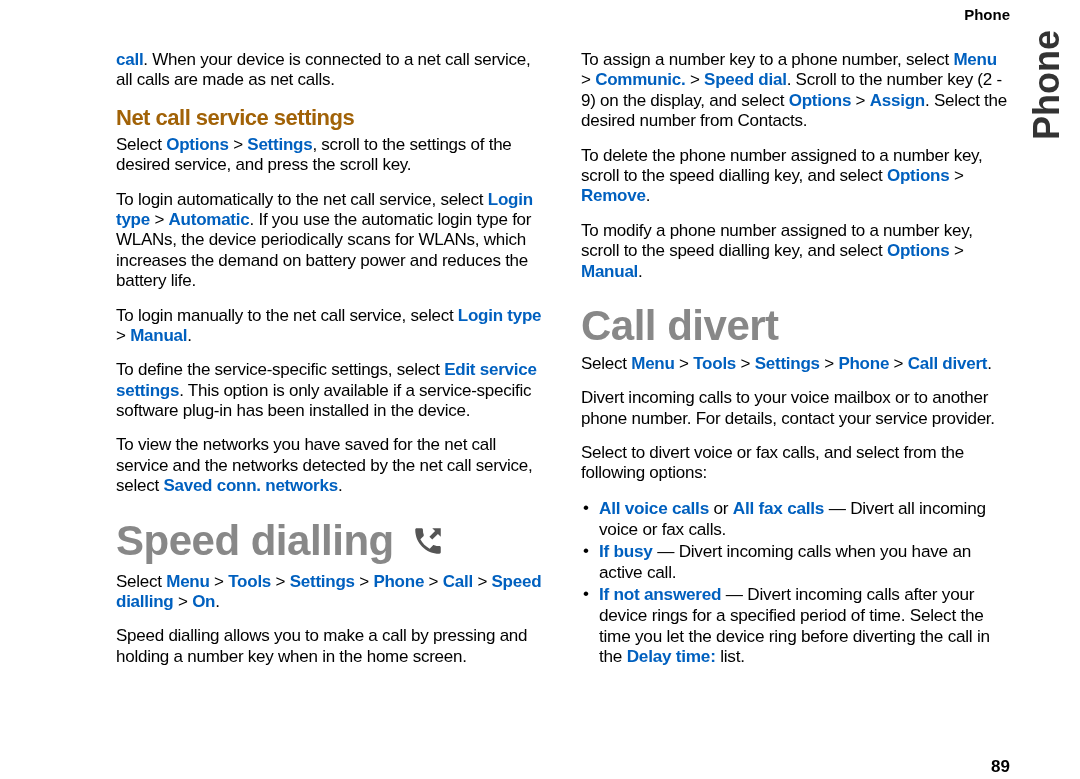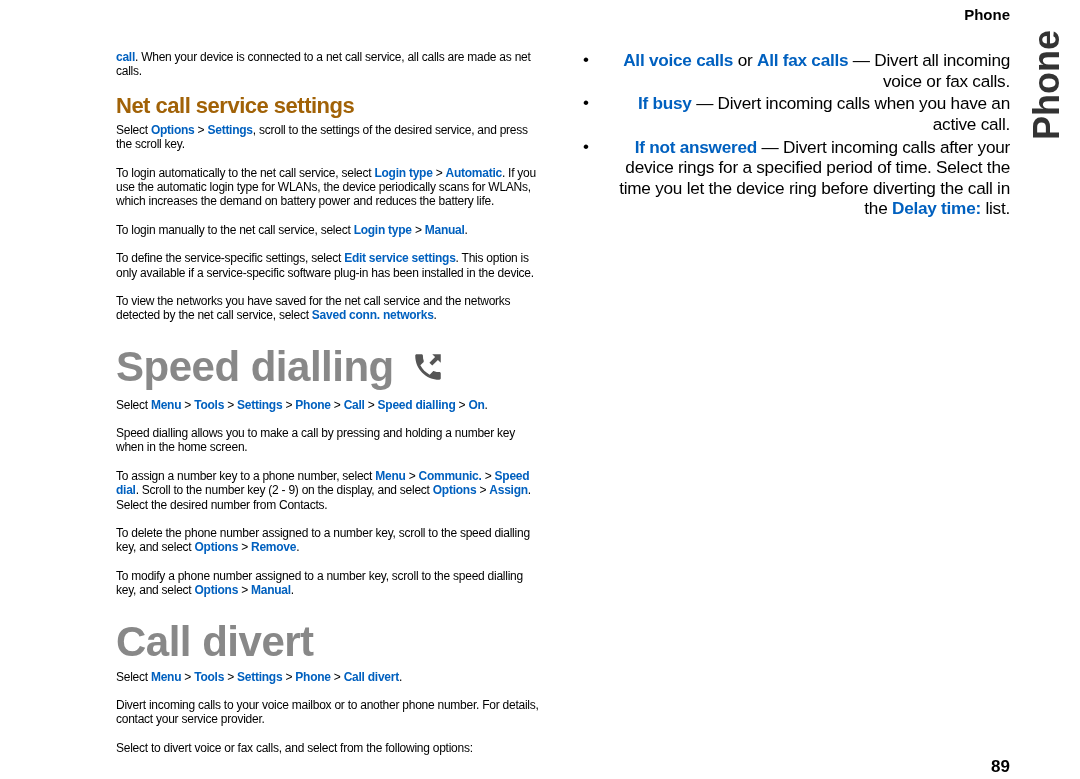--- a/index.html
+++ b/index.html
@@ -43,21 +43,21 @@
     column-gap: 36px;
     column-fill: auto;
     height: 710px;
     margin-top: 40px;
   }
   .columns p, .columns h2, .columns h1, .columns ul {
     break-inside: avoid-column;
   }
   p {
     margin: 0 0 14px 0;
-    font-size: 12px;
+    font-size: 17px;
     line-height: 1.2;
     letter-spacing: -0.25px;
   }
   h2.section {
     font-size: 22px;
     font-weight: bold;
     color: #a16207;
     margin: 14px 0 4px 0;
     letter-spacing: -0.5px;
   }
@@ -77,21 +77,20 @@
     padding: 0;
     margin: 0 0 14px 0;
   }
   ul.bullets li {
     position: relative;
     padding-left: 18px;
     font-size: 17.2px;
     line-height: 1.2;
     margin-bottom: 2px;
     letter-spacing: -0.25px;
-    text-align: right;
   }
   ul.bullets li::before {
     content: "•";
     position: absolute;
     left: 2px;
     top: 0;
     font-size: 17px;
   }
   .page-num {
     position: absolute;

